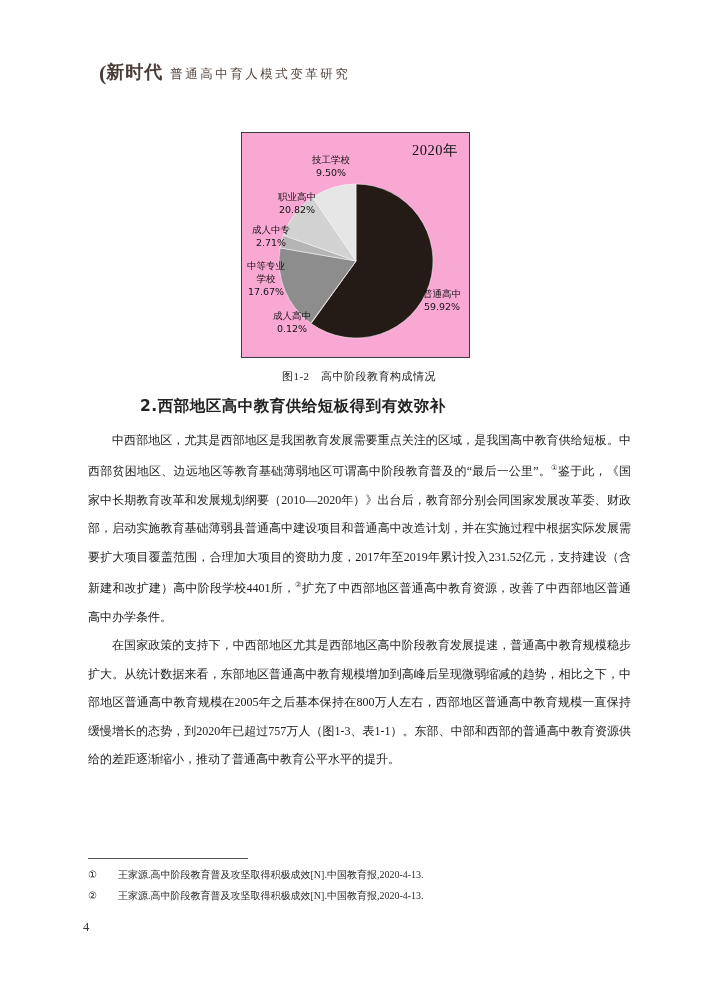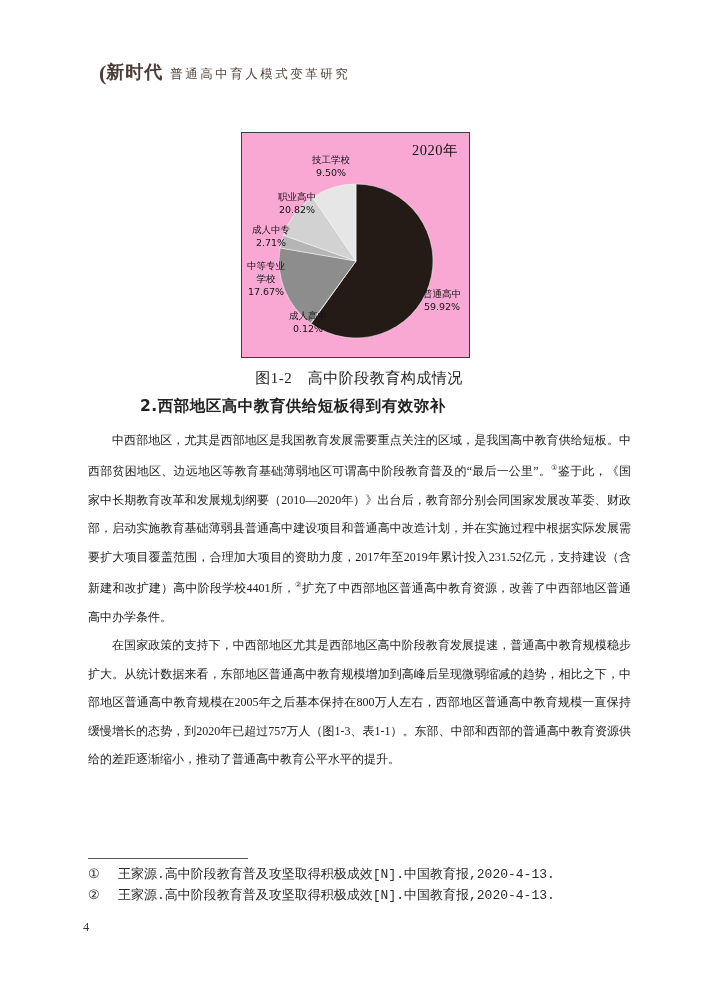--- a/index.html
+++ b/index.html
@@ -11,31 +11,31 @@
   
   .header { position:absolute; left:99px; top:60px; white-space:nowrap; color:#4a3c36; }
   .logo-mark { font-family:"Liberation Serif","DejaVu Serif",serif; font-size:22px; font-weight:bold; vertical-align:-2px; }
   .logo-text { font-size:18px; font-weight:bold; letter-spacing:1px; }
   .header-subtitle { font-size:12.5px; letter-spacing:2.5px; margin-left:7px; font-weight:normal; color:#55463f; }
   
   .figure-box { position:absolute; left:241px; top:132px; width:229px; height:226px; border:1px solid #3c3c3c; background:#f9a8d4; }
   .year-label { position:absolute; right:11px; top:8px; font-size:14.5px; letter-spacing:0.5px; color:#111; }
   .pie-svg { position:absolute; left:0; top:0; }
   .pie-label { position:absolute; font-family:"DejaVu Sans","Liberation Sans",sans-serif; font-weight:normal; font-size:9.5px; line-height:13px; text-align:center; color:#111; }
-  .figure-caption { position:absolute; left:0; top:369px; width:718px; text-align:center; font-size:15px; letter-spacing:0.5px; color:#222; white-space:pre; }
+  .figure-caption { position:absolute; left:0; top:369px; width:718px; text-align:center; font-size:11px; letter-spacing:0.5px; color:#222; white-space:pre; }
   
   .section-heading { position:absolute; left:140px; top:396px; font-family:"DejaVu Sans","Liberation Sans",sans-serif; font-weight:bold; font-size:15.5px; color:#222; letter-spacing:0.5px; }
   
   .body-text { position:absolute; left:88px; top:426px; width:543px; }
   .body-text p { font-size:12px; line-height:28.45px; text-align:justify; text-indent:2em; color:#1c1c1c; }
   .sup { font-size:0.62em; vertical-align:super; }
   
   .footnote-divider { position:absolute; left:88px; top:858px; width:160px; border-top:1px solid #555; }
   .footnotes { position:absolute; left:88px; top:865px; width:543px; }
-  .footnote { font-size:13px; line-height:20.5px; color:#2a2a2a;font-family:Liberation Mono, monospace; }
+  .footnote { font-size:10px; line-height:20.5px; color:#2a2a2a; }
   .footnote .marker { display:inline-block; width:30px; }
   
   .page-number { position:absolute; left:83px; top:920px; font-size:12.5px; color:#333; }
 </style>
 </head>
 <body>
 
 <div class="page">
 
   <div class="header">
@@ -62,21 +62,21 @@
       <div>20.82%</div>
     </div>
     <div class="pie-label" style="left:2px; top:90px; width:54px;">
       <div>成人中专</div>
       <div>2.71%</div>
     </div>
     <div class="pie-label" style="left:1px; top:126px; width:46px;">
       <div>中等专业学校</div>
       <div>17.67%</div>
     </div>
-    <div class="pie-label" style="left:39px; top:176px; width:54px;">
+    <div class="pie-label" style="left:23px; top:176px; width:54px;">
       <div>成人高中</div>
       <div>0.12%</div>
     </div>
     <div class="pie-label" style="left:173px; top:154px; width:54px;">
       <div>普通高中</div>
       <div>59.92%</div>
     </div>
   </div>
 
   <div class="figure-caption">图1-2　高中阶段教育构成情况</div>

